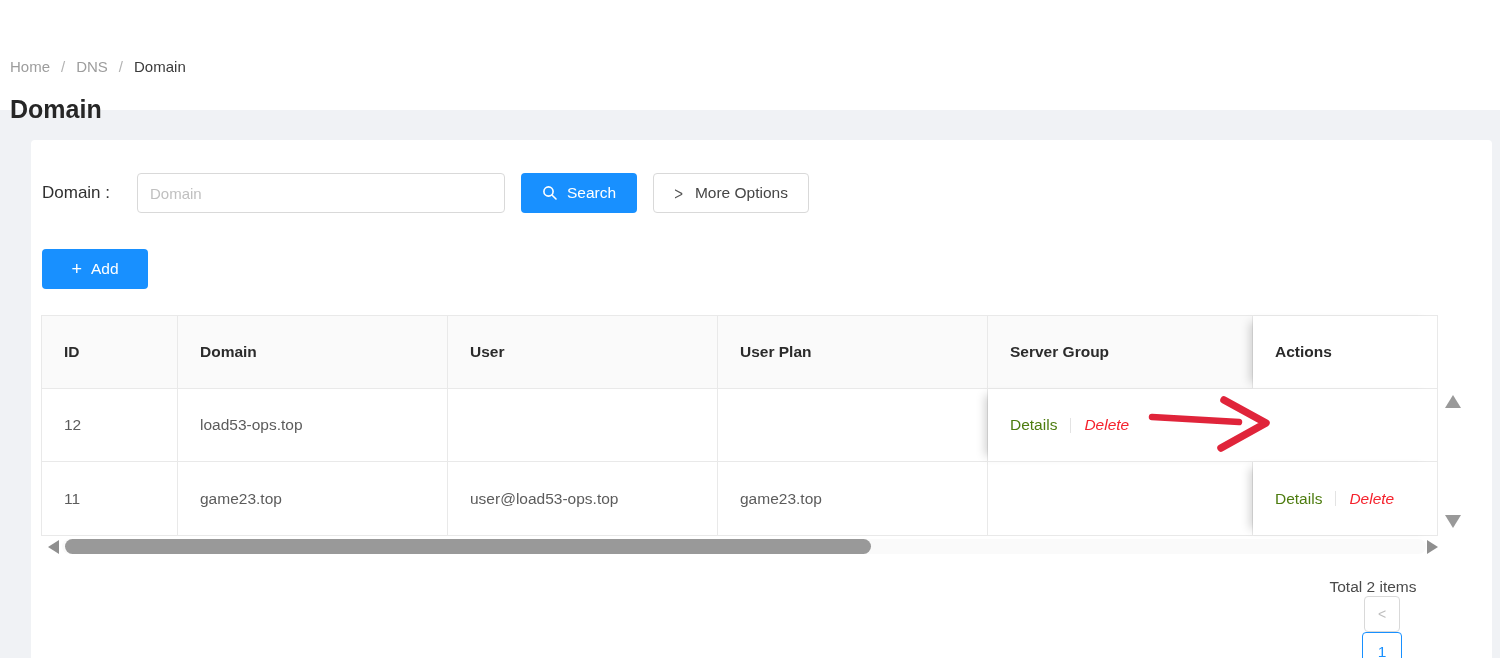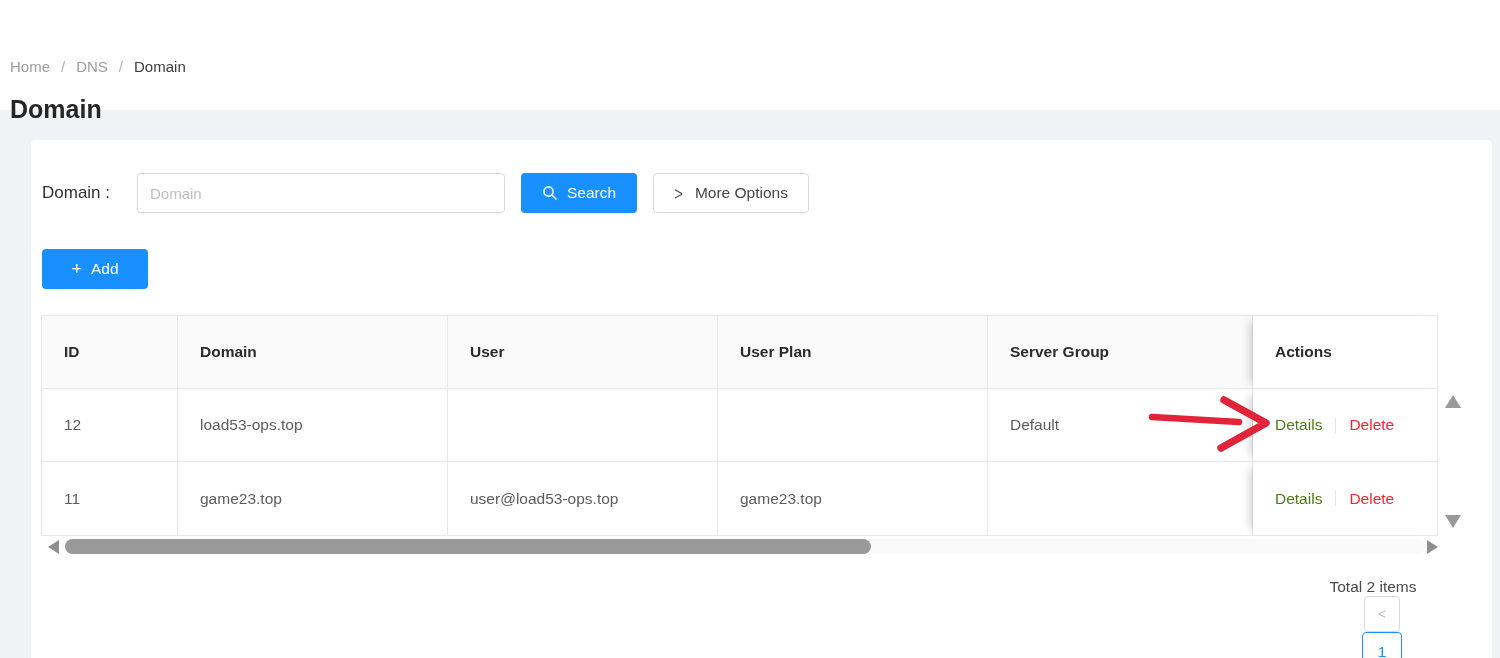--- a/index.html
+++ b/index.html
@@ -37,21 +37,21 @@
   .cell { display:flex; align-items:center; padding-left:22px; border-right:1px solid #e9e9e9;
           border-bottom:1px solid #e9e9e9; font-size:15.5px; overflow:hidden; }
   .th { background:#fafafa; font-weight:700; color:#2b2b2b; }
   .td { background:#ffffff; color:#5c5c5c; }
   .c-id { width:136px; } .c-domain { width:270px; } .c-user { width:270px; }
   .c-plan { width:270px; } .c-group { width:265px; }
   .c-actions { flex:1; border-right:none; background:#ffffff; box-shadow:-9px 0 9px -6px rgba(0,0,0,0.18); position:relative; }
   .tr:last-child .cell { border-bottom:none; }
   .action-link { font-size:15.5px; cursor:pointer; text-decoration:none; }
   .link-details { color:#4d7c0f; }
-  .link-delete { color:#f5222d; }
+  .link-delete { color:#f5222d;font-style:italic; }
   .action-divider { width:1px; height:15px; background:#e3e3e3; margin:0 13px; }
 
   
   .v-arrow { position:absolute; width:0; height:0; border-left:8px solid transparent; border-right:8px solid transparent; cursor:pointer; }
   .v-up   { left:1414px; top:255px; border-bottom:13px solid #999999; }
   .v-down { left:1414px; top:375px; border-top:13px solid #999999; }
 
   
   .h-scroll { position:absolute; left:0; top:399px; width:1461px; height:16px; }
   .h-left  { position:absolute; left:17px; top:1px; width:0; height:0; border-top:7px solid transparent;
@@ -131,21 +131,20 @@
         <div class="cell th c-plan">User Plan</div>
         <div class="cell th c-group">Server Group</div>
         <div class="cell th c-actions">Actions</div>
       </div>
 
       <div class="tr">
         <div class="cell td c-id">12</div>
         <div class="cell td c-domain">load53-ops.top</div>
         <div class="cell td c-user"></div>
         <div class="cell td c-plan"></div>
-        <div class="cell td c-group">Default</div>
         <div class="cell td c-actions">
           <a class="action-link link-details">Details</a>
           <span class="action-divider"></span>
           <a class="action-link link-delete">Delete</a>
         </div>
       </div>
 
       <div class="tr">
         <div class="cell td c-id">11</div>
         <div class="cell td c-domain">game23.top</div>

